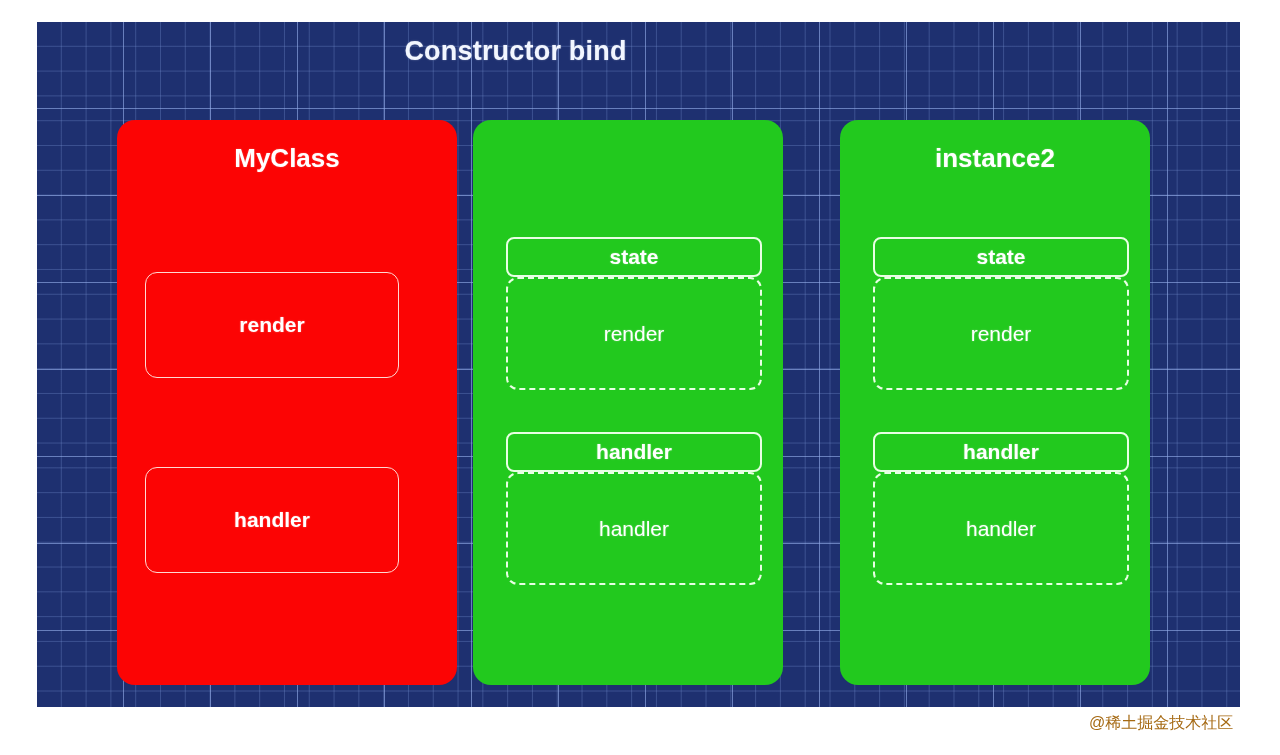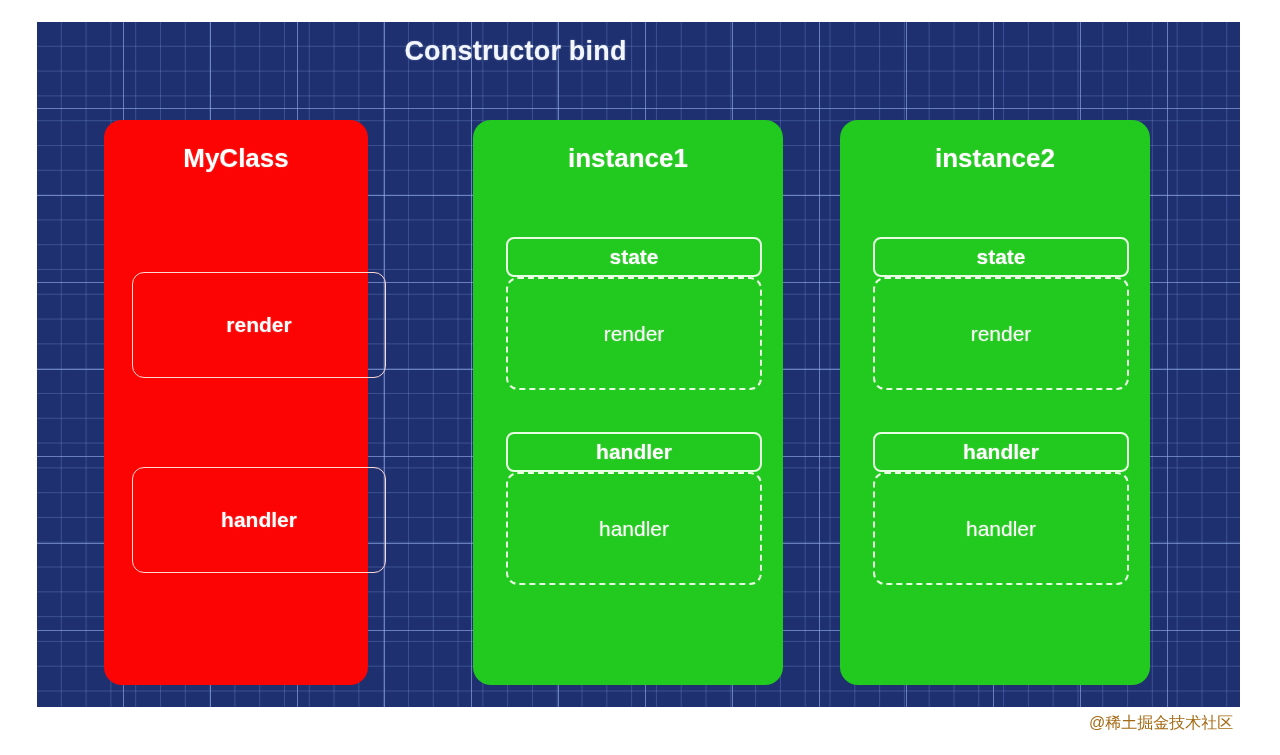--- a/index.html
+++ b/index.html
@@ -67,22 +67,22 @@
     right: 0;
     top: 23px;
     text-align: center;
     color: #ffffff;
     font-size: 26px;
     font-weight: bold;
     text-shadow: 0 0 2px rgba(255,255,255,0.30);
   }
 
   #card-myclass {
-    left: 67px;
-    width: 264px;
+    left: 80px;
+    width: 340px;
     background: #fc0404;
   }
   #card-instance1 {
     left: 436px;
     width: 310px;
     background: #22c91e;
   }
   #card-instance2 {
     left: 803px;
     width: 310px;
@@ -164,21 +164,20 @@
     <div class="member member-red" id="myclass-render">
       <span class="member-label">render</span>
     </div>
 
     <div class="member member-red" id="myclass-handler">
       <span class="member-label">handler</span>
     </div>
   </div>
 
   <div class="card" id="card-instance1">
-    <div class="card-title">instance1</div>
 
     <div class="member member-slim inst-state">
       <span class="member-label">state</span>
     </div>
 
     <div class="member member-dashed inst-render-dashed">
       <span class="member-label">render</span>
     </div>
 
     <div class="member member-slim inst-handler-slim">

